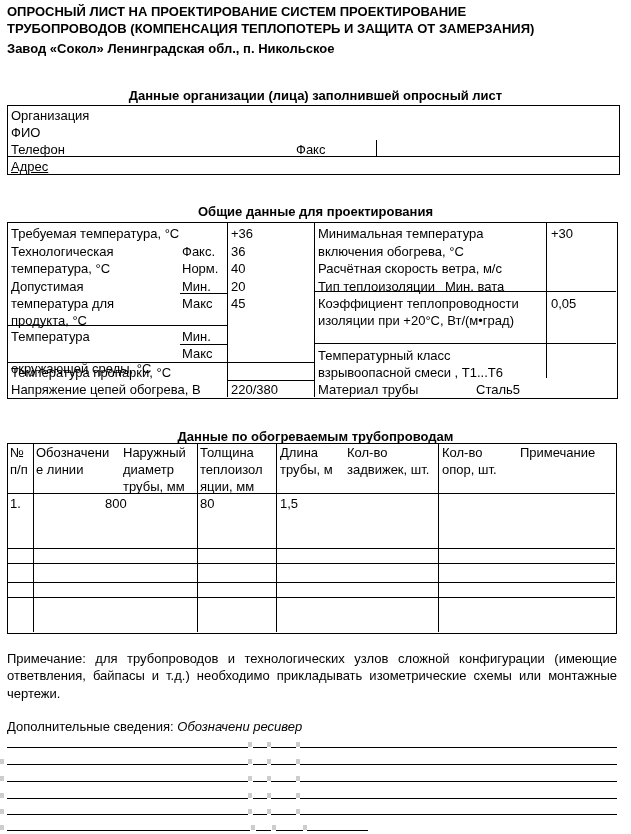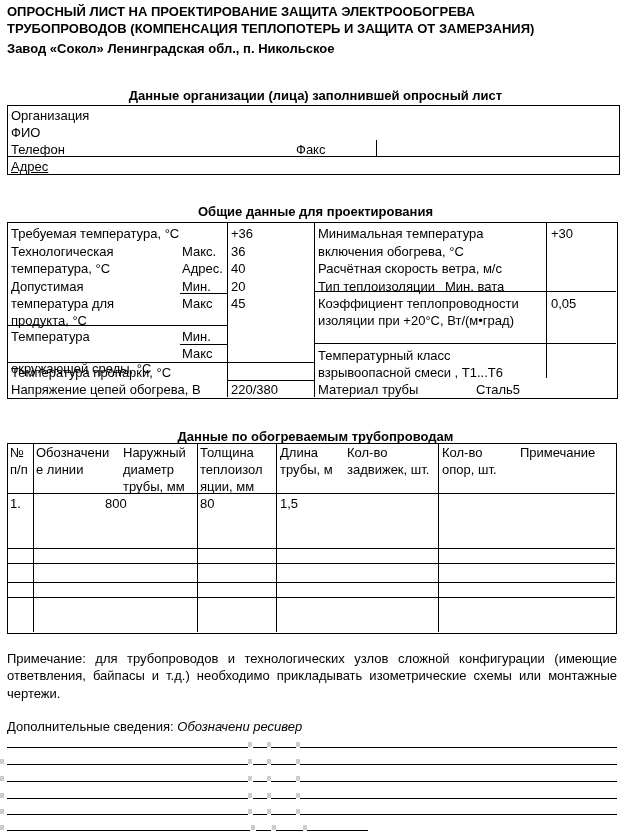--- a/index.html
+++ b/index.html
@@ -14,21 +14,21 @@
   .ctr{left:0;right:0;text-align:center;white-space:nowrap;}
   .hl{position:absolute;height:1px;background:#000;}
   .vl{position:absolute;width:1px;background:#000;}
   .box{position:absolute;border:1px solid #000;}
   .mark{position:absolute;width:4px;height:5px;background:#cdcdcd;}
   .note{position:absolute;left:7px;top:650px;width:610px;text-align:justify;line-height:17.3px;white-space:normal;}
 </style>
 </head>
 <body>
 
-<div class="t b" style="left:7px;top:3px;">ОПРОСНЫЙ ЛИСТ НА ПРОЕКТИРОВАНИЕ ЗАЩИТА ЭЛЕКТРООБОГРЕВА</div>
+<div class="t b" style="left:7px;top:3px;">ОПРОСНЫЙ ЛИСТ НА ПРОЕКТИРОВАНИЕ СИСТЕМ ПРОЕКТИРОВАНИЕ</div>
 <div class="t b" style="left:7px;top:20px;">ТРУБОПРОВОДОВ (КОМПЕНСАЦИЯ ТЕПЛОПОТЕРЬ И ЗАЩИТА ОТ ЗАМЕРЗАНИЯ)</div>
 <div class="t b" style="left:7px;top:40px;text-align:center;">Завод «Сокол» Ленинградская обл., п. Никольское</div>
 
 <div class="t b ctr" style="top:87px;">Данные организации (лица) заполнившей опросный лист</div>
 
 <div class="box" style="left:7px;top:105px;width:611px;height:68px;"></div>
 <div class="hl" style="left:7px;top:156px;width:612px;"></div>
 <div class="vl" style="left:376px;top:140px;height:16px;"></div>
 
 <div class="t" style="left:11px;top:107px;text-align:right;">Организация</div>
@@ -58,22 +58,22 @@
 <div class="t" style="left:11px;top:243px;">Технологическая</div>
 <div class="t" style="left:11px;top:260px;">температура, °С</div>
 <div class="t" style="left:11px;top:278px;">Допустимая</div>
 <div class="t" style="left:11px;top:295px;">температура для</div>
 <div class="t" style="left:11px;top:312px;">продукта, °С</div>
 <div class="t" style="left:11px;top:328px;">Температура</div>
 <div class="t" style="left:11px;top:345px;margin-top:15px;">окружающей среды, °С</div>
 <div class="t" style="left:11px;top:364px;">Температура пропарки, °С</div>
 <div class="t" style="left:11px;top:381px;">Напряжение цепей обогрева, В</div>
 
-<div class="t" style="left:182px;top:243px;">Макс.</div>
-<div class="t" style="left:182px;top:260px;">Адрес.</div>
+<div class="t" style="left:182px;top:243px;">Факс.</div>
+<div class="t" style="left:182px;top:260px;">Норм.</div>
 <div class="t" style="left:182px;top:278px;">Мин.</div>
 <div class="t" style="left:182px;top:295px;">Макс</div>
 <div class="t" style="left:182px;top:328px;">Мин.</div>
 <div class="t" style="left:182px;top:345px;">Макс</div>
 
 <div class="t" style="left:231px;top:225px;">+36</div>
 <div class="t" style="left:231px;top:243px;">36</div>
 <div class="t" style="left:231px;top:260px;">40</div>
 <div class="t" style="left:231px;top:278px;">20</div>
 <div class="t" style="left:231px;top:295px;">45</div>

